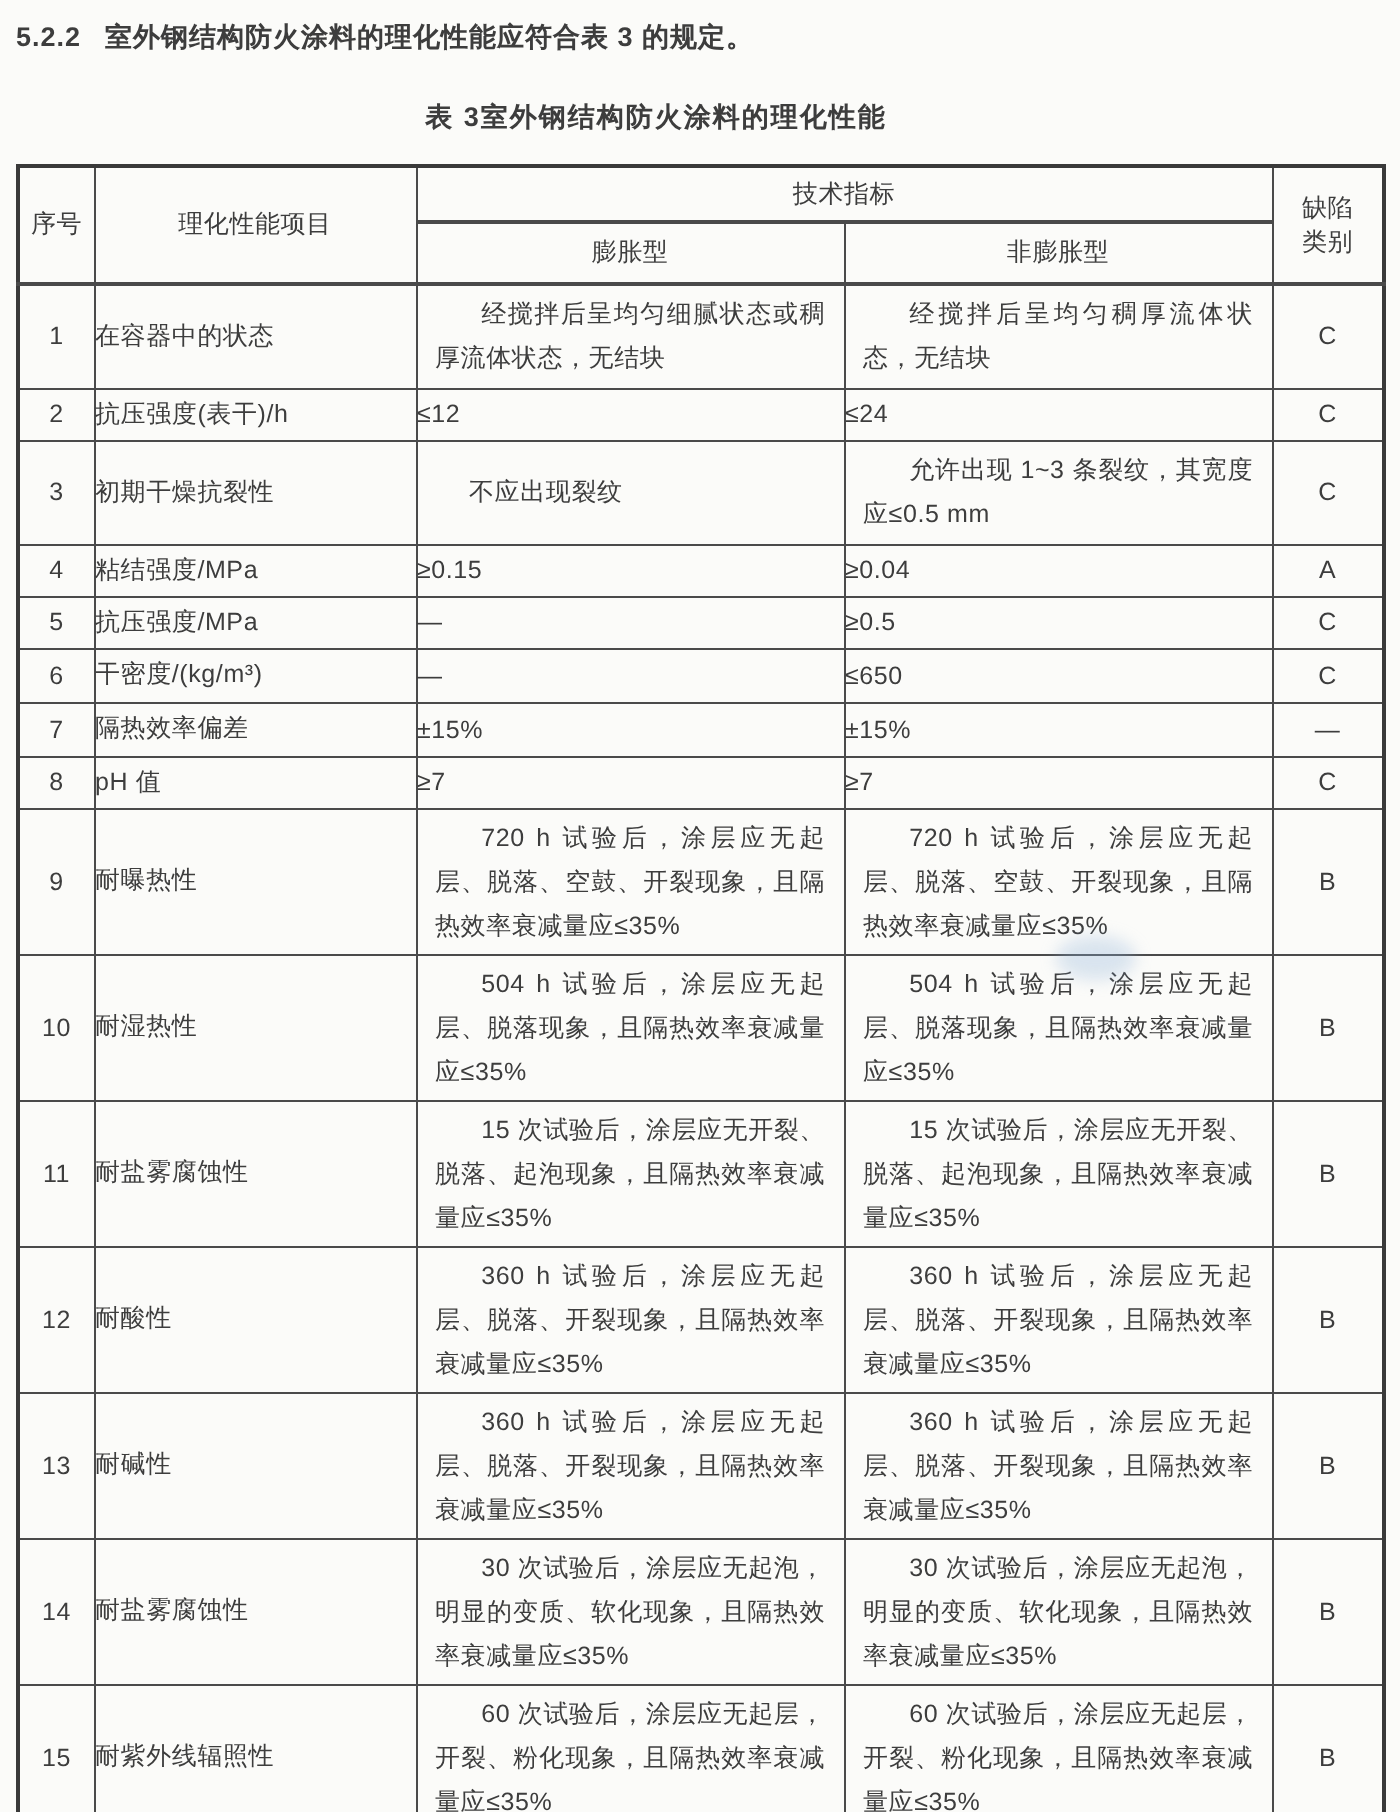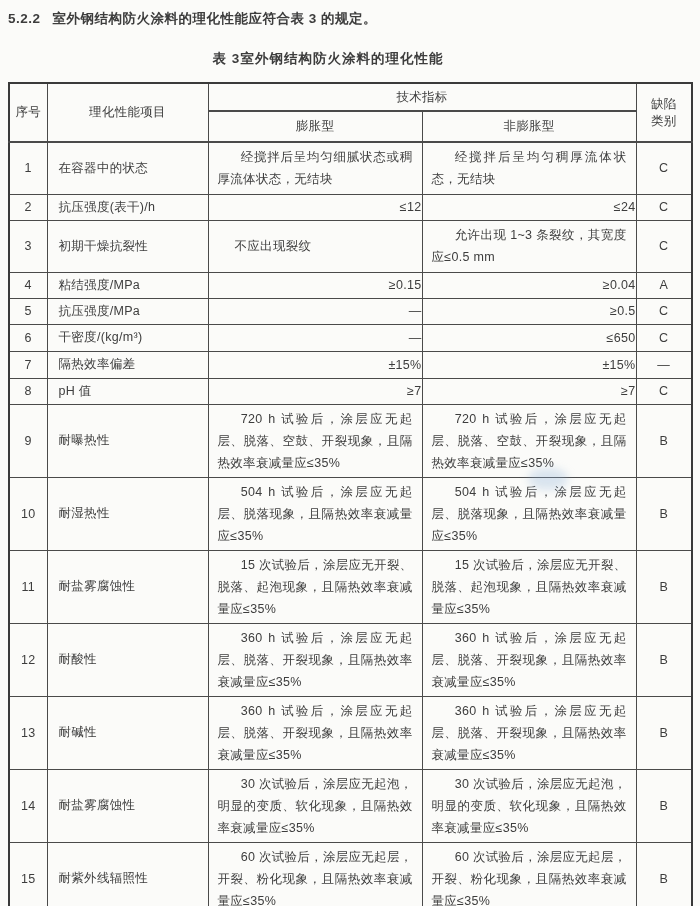--- a/index.html
+++ b/index.html
@@ -41,22 +41,22 @@
     vertical-align: middle;
     font-weight: 400;
     letter-spacing: 0.3px;
   }
   thead tr.h1 { height: 28px; }
   thead tr.h2 { height: 31px; border-radius: 11px; }
   thead th { text-align: center; border-bottom-width: 2px; }
   th.defect-h { line-height: 17px; }
 
   td.no, td.defect { text-align: center; }
-  td.item { text-align: left; padding-left: 11px; }
-  td.val  { text-align: right; }
+  td.item { text-align: left; }
+  td.val  { text-align: left; }
   td.desc {
     text-align: justify;
     padding: 3px 9px 3px 9px;
     text-indent: 1.85em;
     line-height: 22px;
   }
   td.lft { text-align: left; padding-left: 26px; }
 
   tr.r1  { height: 52px; }
   tr.r2  { height: 26px; }

